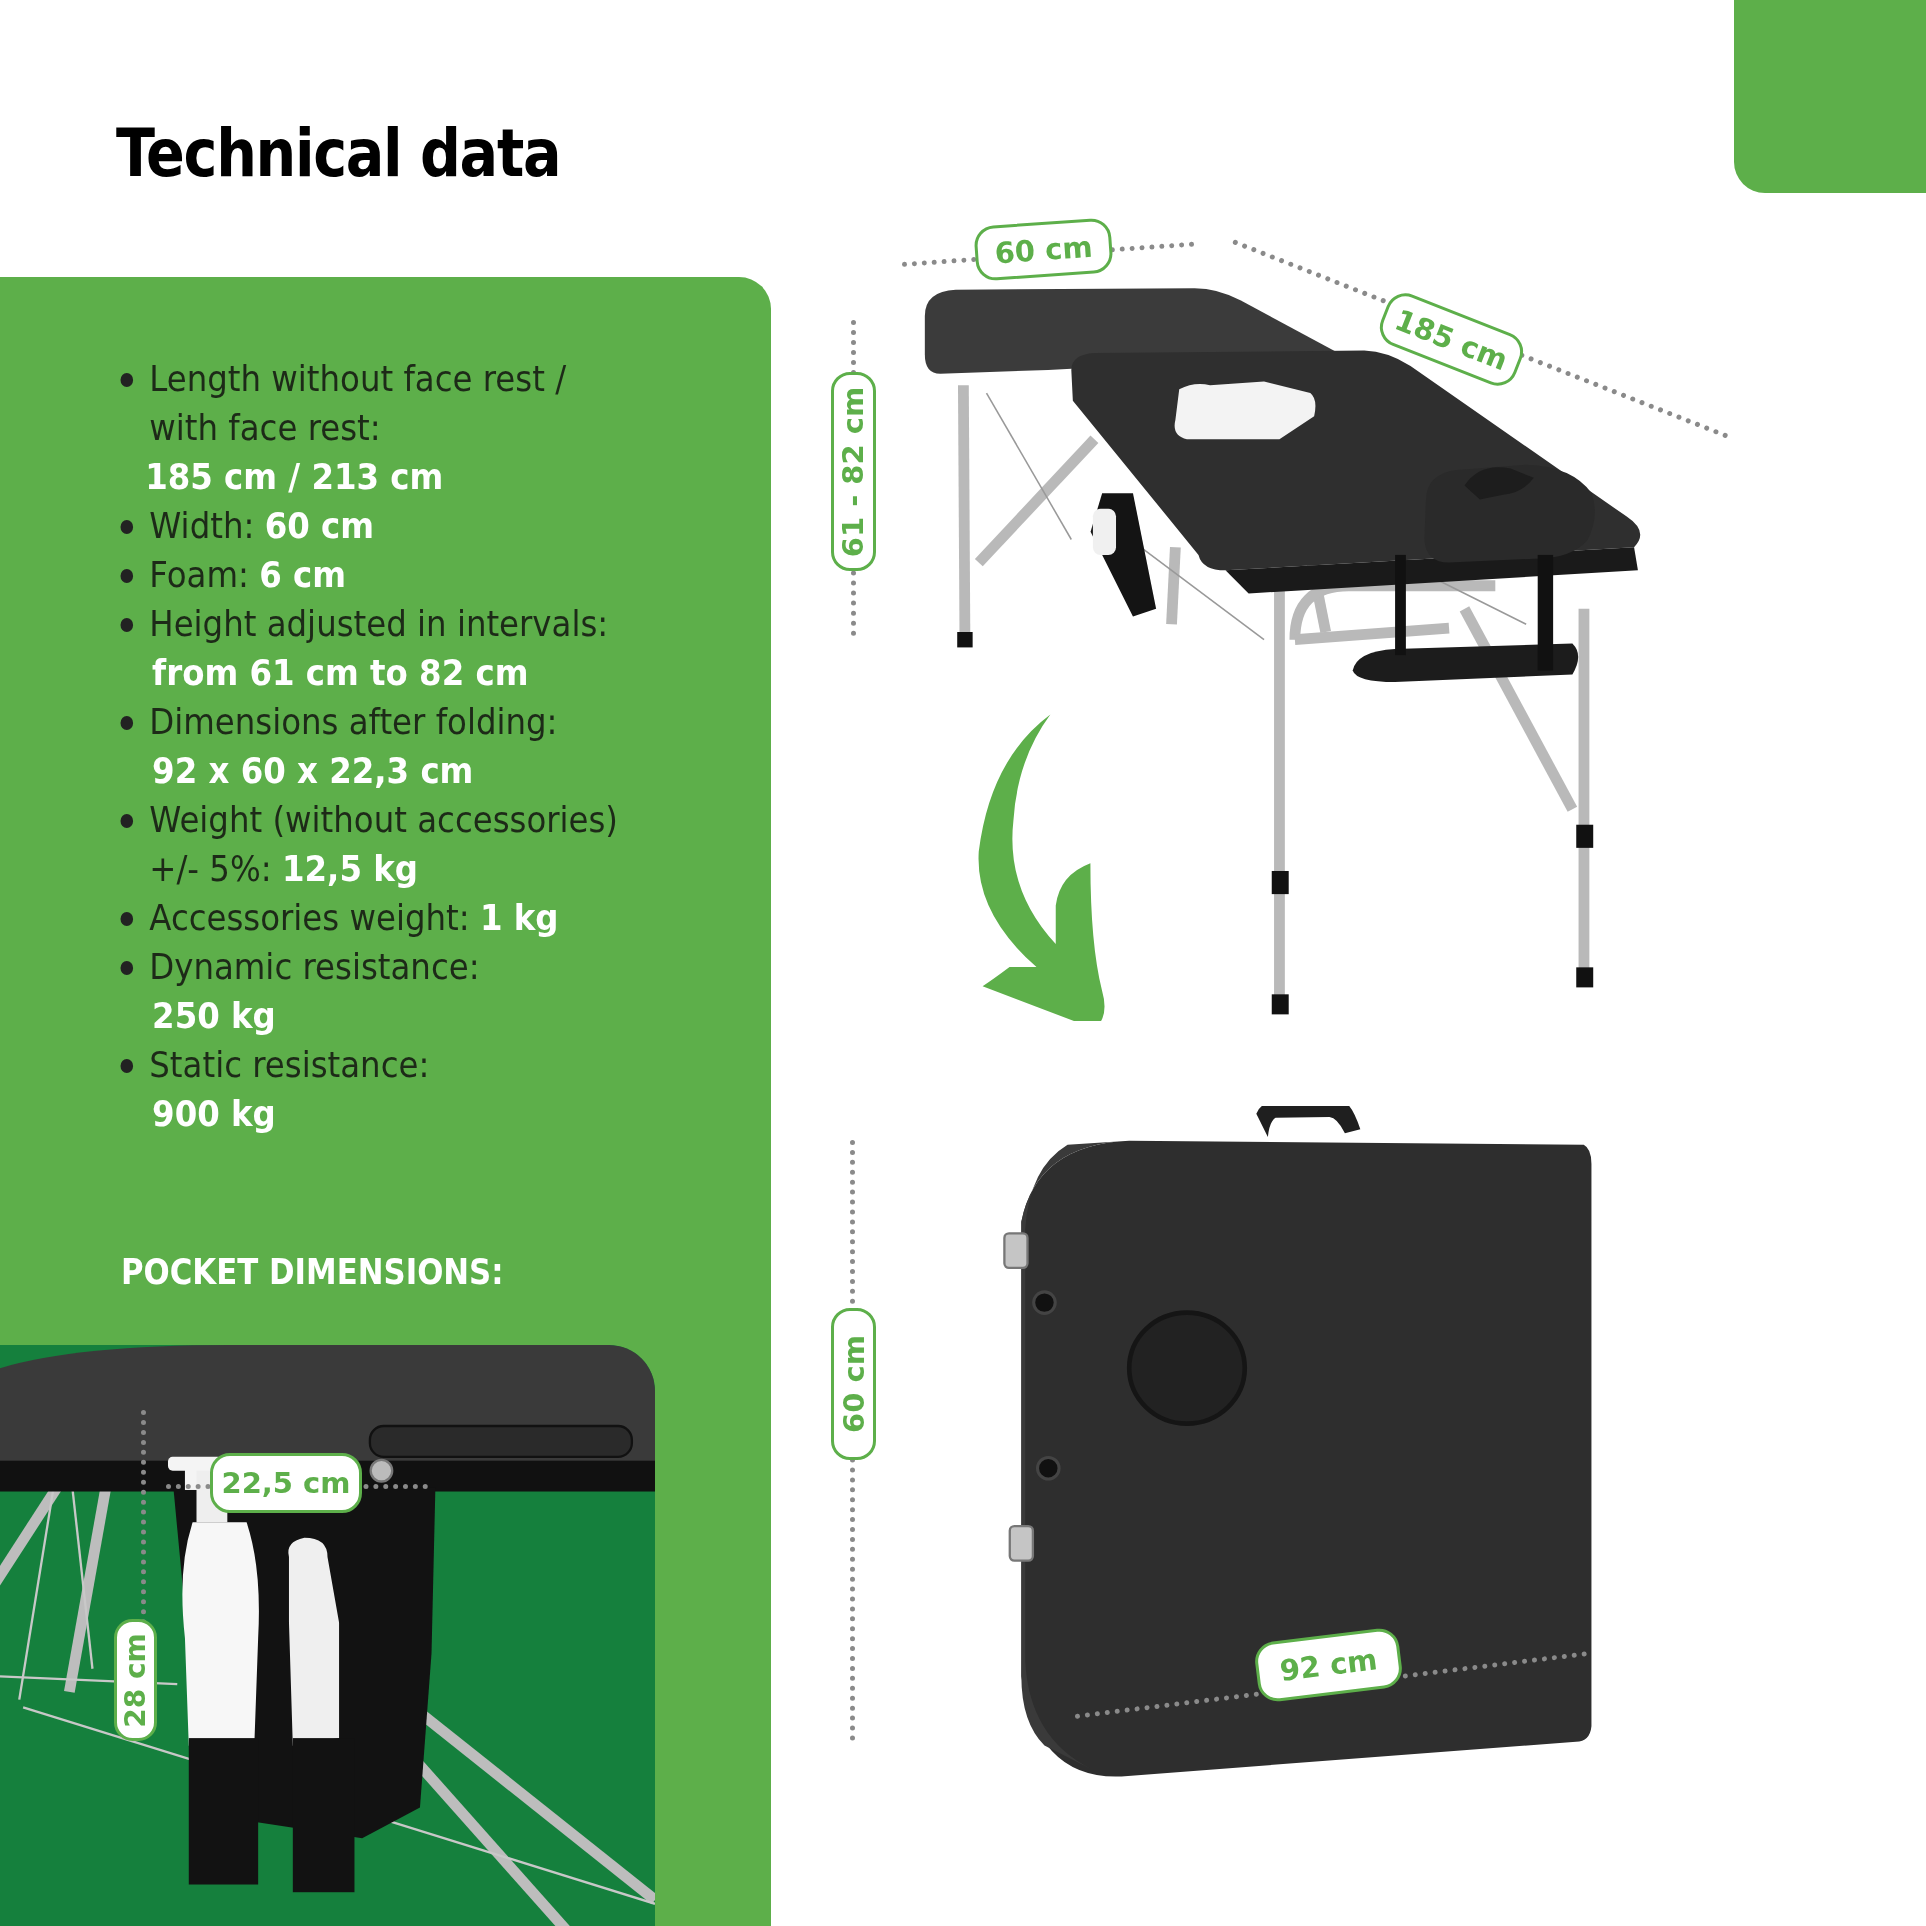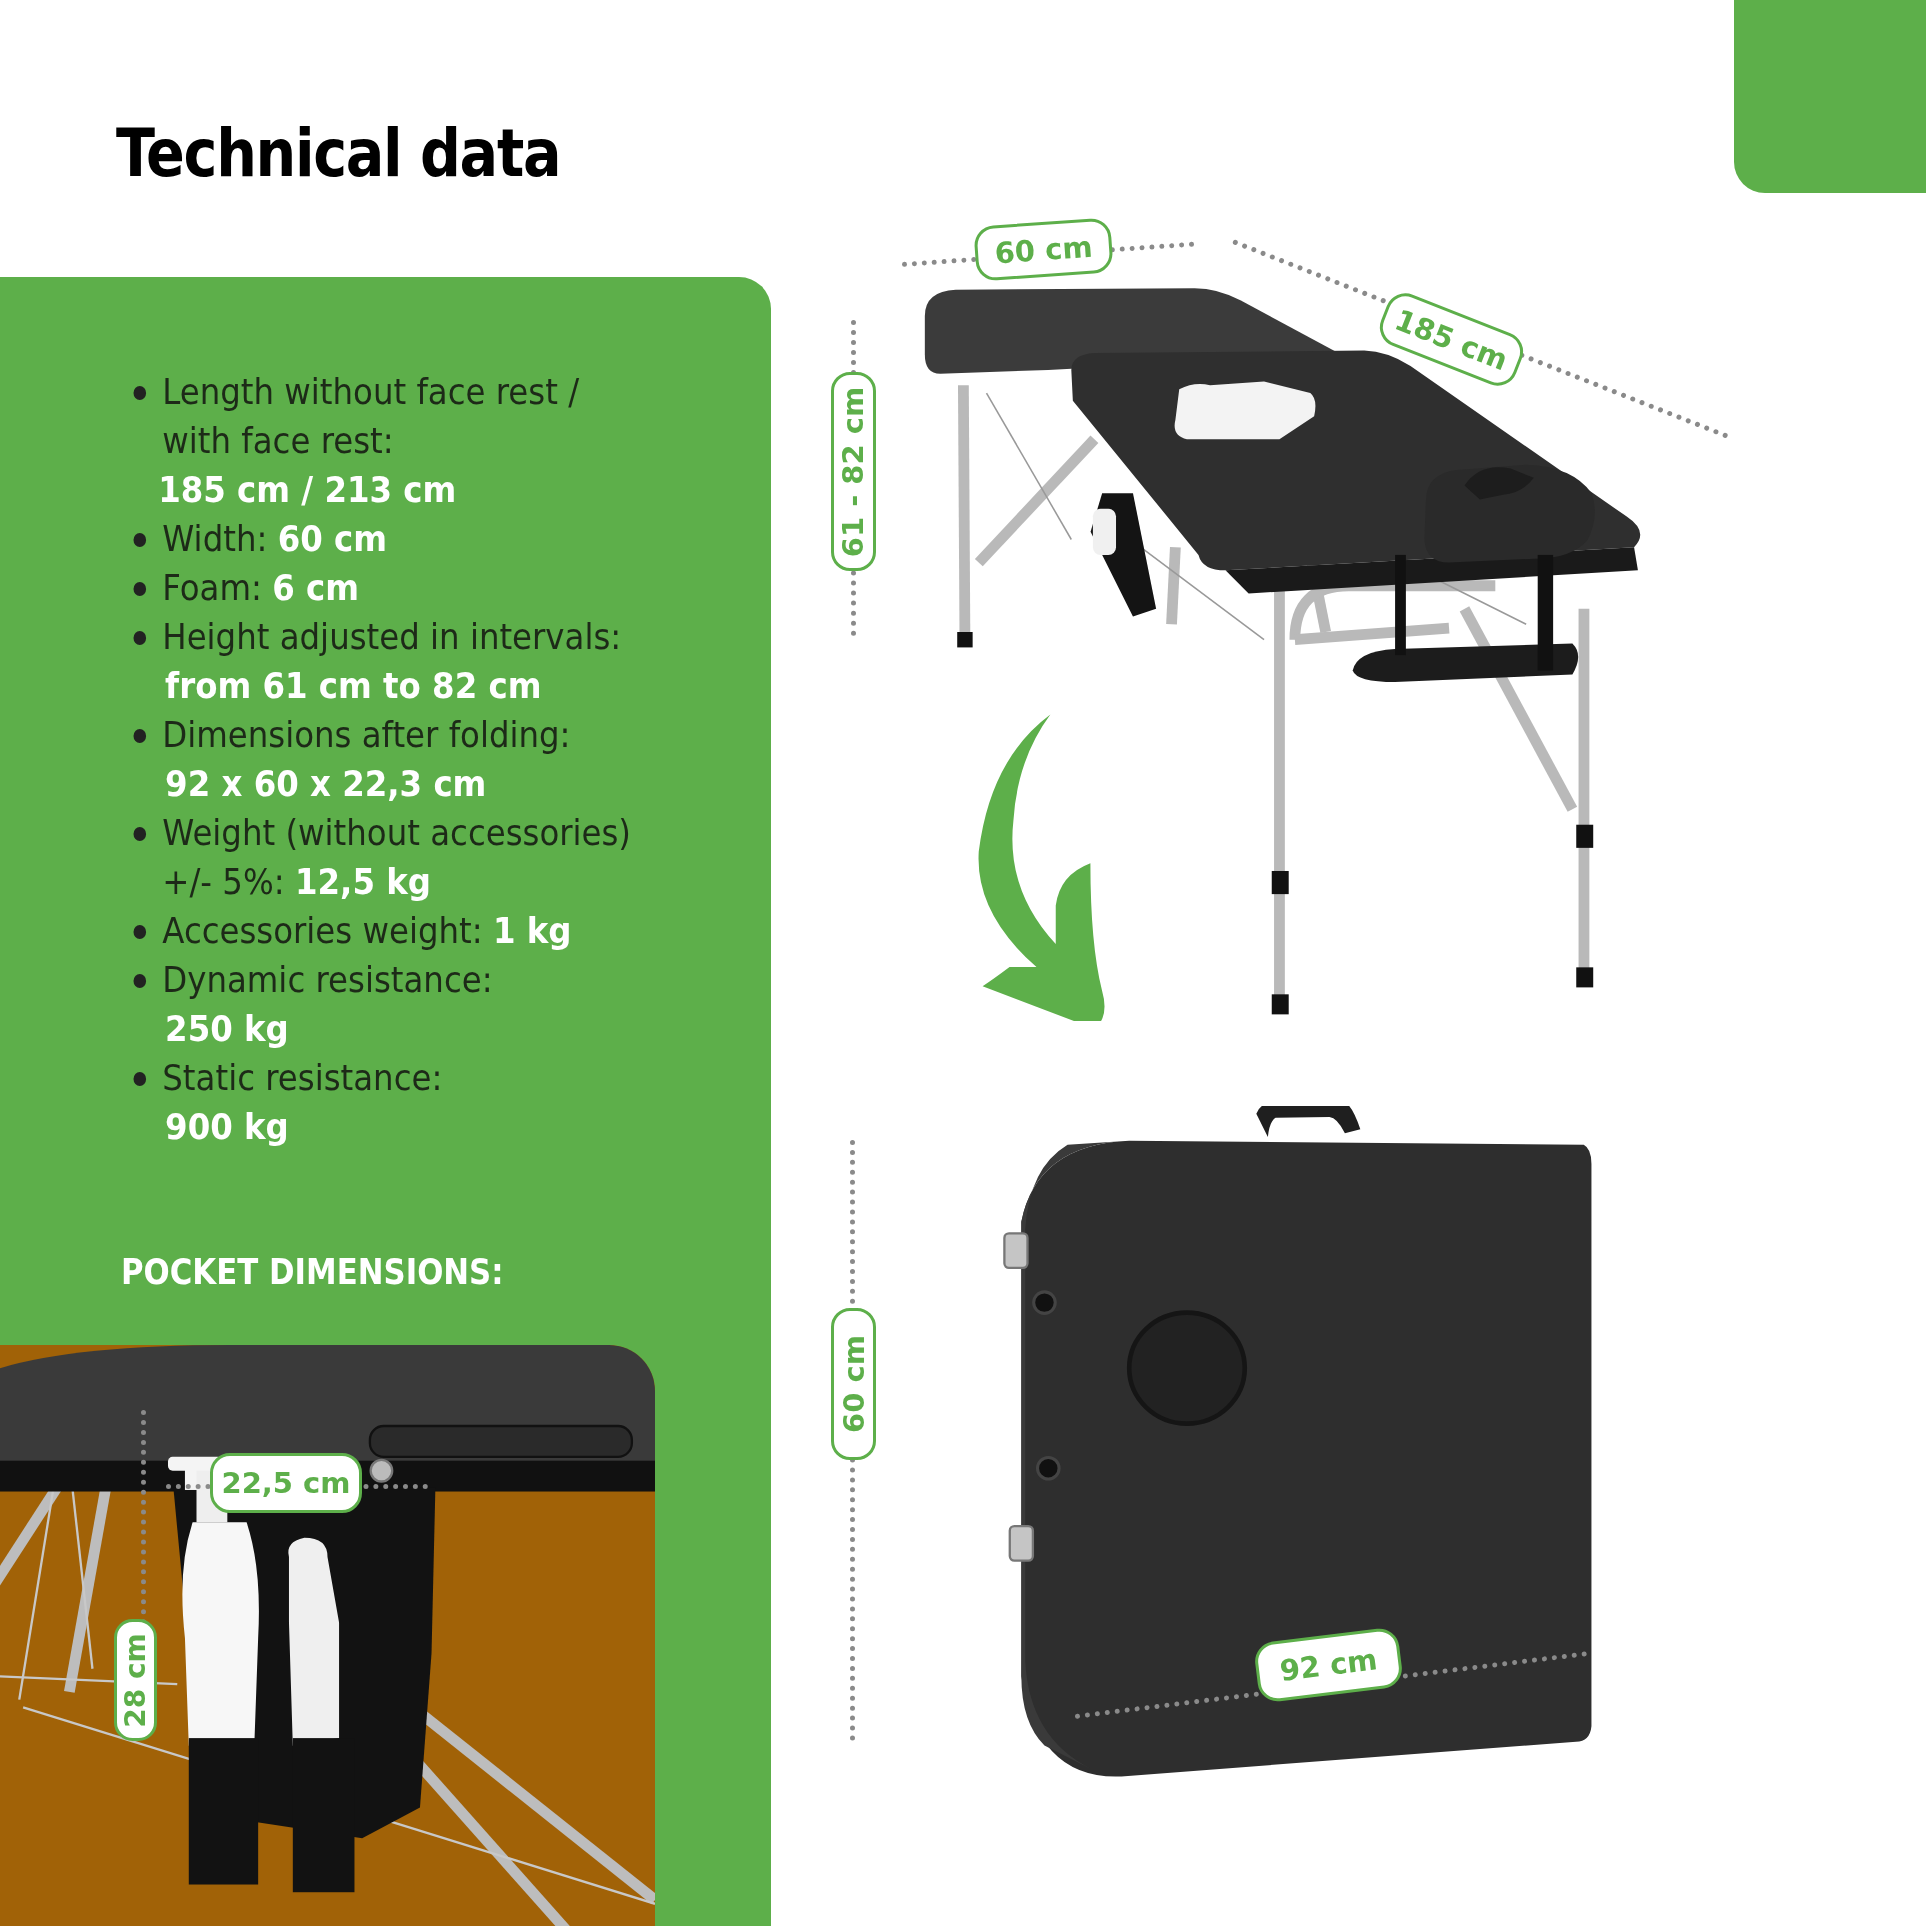--- a/index.html
+++ b/index.html
@@ -3,28 +3,28 @@
 <meta charset="utf-8">
 <style>
   html, body { margin:0; padding:0; }
   body { width:1926px; height:1926px; position:relative; background:#ffffff; overflow:hidden;
          font-family:"DejaVu Sans", "Liberation Sans", sans-serif; }
   .abs { position:absolute; }
   .title { left:116px; top:116px; font-size:65px; font-weight:bold; color:#000; letter-spacing:-1.5px;
            font-family:"DejaVu Sans", sans-serif; transform:scaleX(0.88); transform-origin:left top; }
   .corner { left:1734px; top:0; width:193px; height:193px; background:#5daf4a; border-bottom-left-radius:31px; }
   .panel { left:0; top:277px; width:771px; height:1649px; background:#5daf4a; border-top-right-radius:32px; }
-  .specs { left:116px; top:354px; width:640px; list-style:none; margin:13px; padding:0; }
+  .specs { left:116px; top:354px; width:640px; list-style:none; margin:0; padding:0; }
   .specs li { position:relative; padding-left:37px; font-size:36px; line-height:49px; color:#1d2a18;
               transform:scaleX(0.9); transform-origin:left top; white-space:nowrap; }
   .specs li::before { content:""; position:absolute; left:4.6px; top:18.5px; width:14px; height:14px; border-radius:50%; background:#222; }
   .specs .val { color:#fff; font-weight:bold; }
   .specs .line2 { display:block; }
   .pocket-title { left:121px; top:1252px; font-size:35px; font-weight:bold; color:#fff; transform:scaleX(0.88); transform-origin:left top; }
-  .pocket-photo { left:0; top:1345px; width:655px; height:582px; background:#a16207; border-top-right-radius:46px; overflow:hidden; }
+  .pocket-photo { left:0; top:1345px; width:655px; height:582px; background:#15803d; border-top-right-radius:46px; overflow:hidden; }
   .dim-label { position:absolute; border:3.9px solid #5daf4a; background:#fff; color:#5daf4a; font-weight:bold;
                border-radius:20px; display:flex; align-items:center; justify-content:center; white-space:nowrap; font-size:29px; }
   .dots { position:absolute; border-top:5.4px dotted #8a8a8a; height:0; }
   .vdots { position:absolute; border-left:5.4px dotted #8a8a8a; width:0; }
 </style>
 </head>
 <body>
 
 <div class="abs title">Technical data</div>
 

